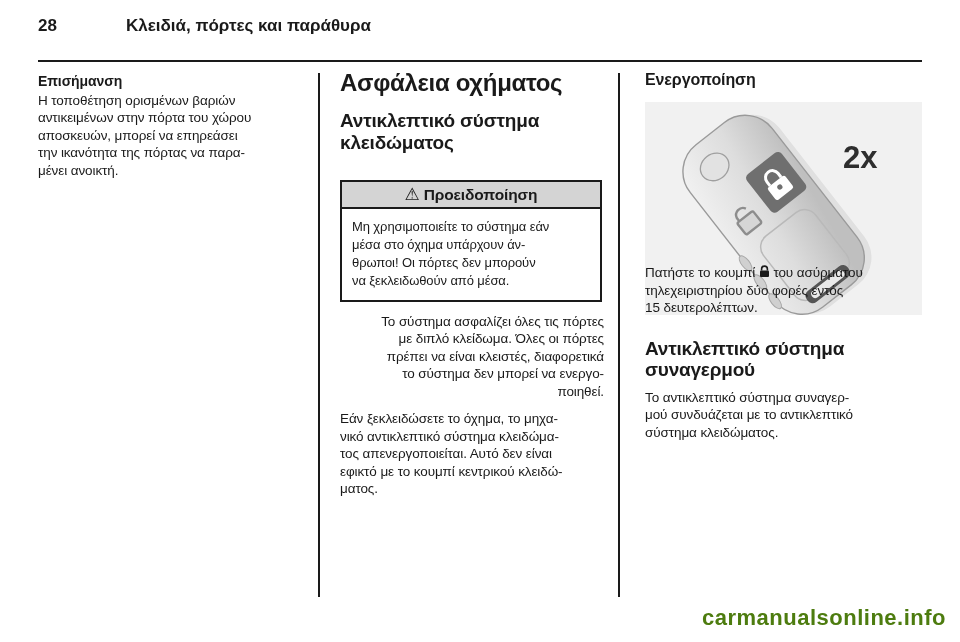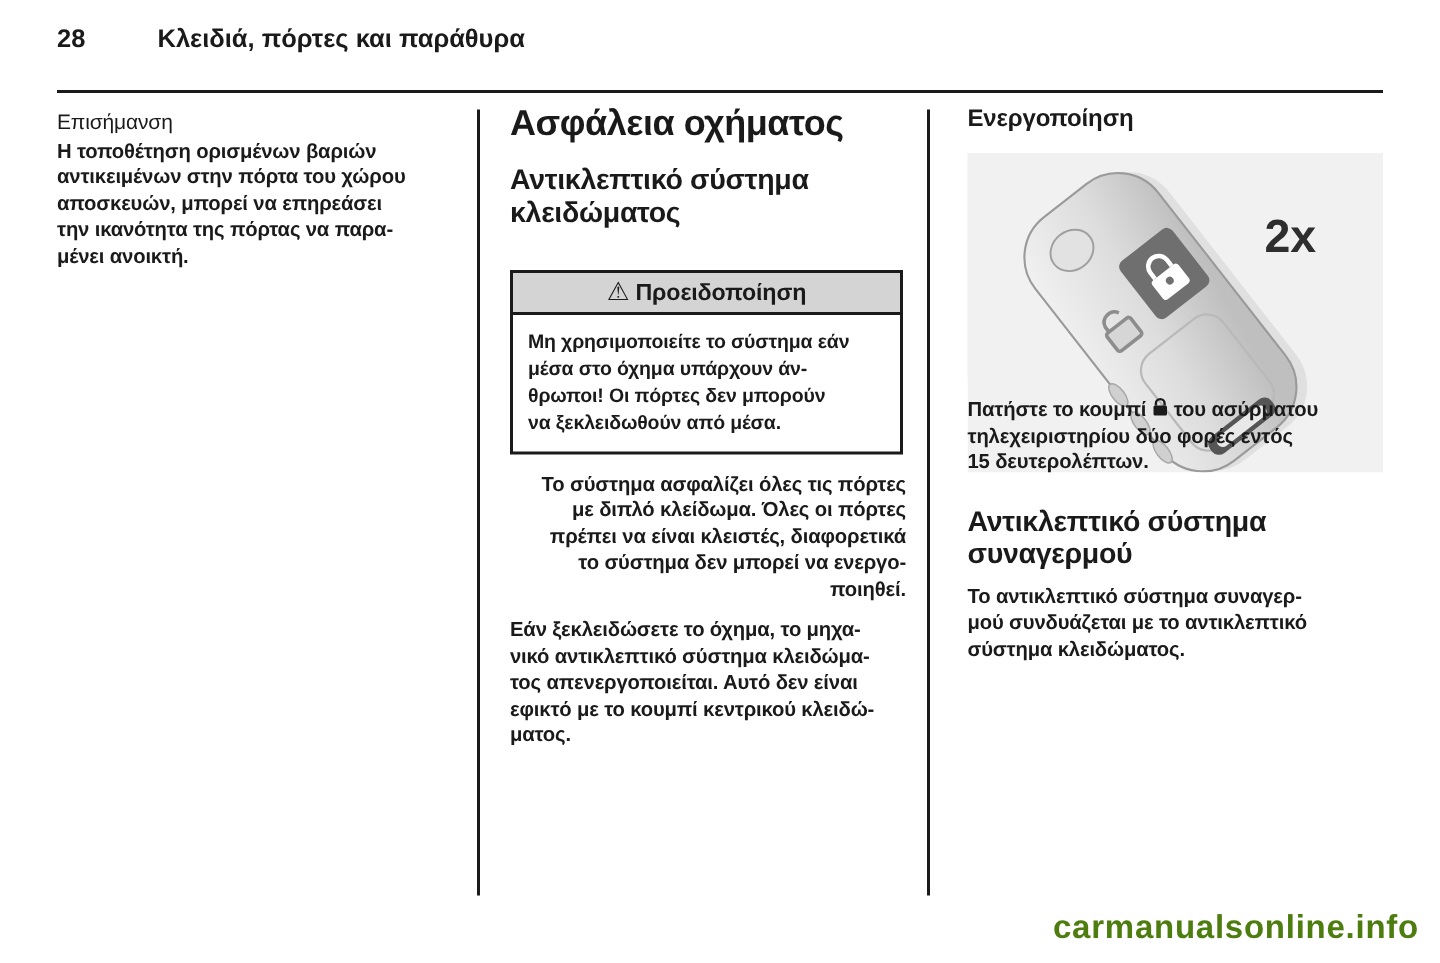--- a/index.html
+++ b/index.html
@@ -2,35 +2,35 @@
 <html lang="el"><head>
 <meta charset="utf-8">
 <style>
   html,body{margin:0;padding:0;}
   body{
     width:960px;height:642px;position:relative;background:#ffffff;
     font-family:"Liberation Sans","DejaVu Sans",sans-serif;
     color:#1a1a1a;overflow:hidden;
     -webkit-font-smoothing:antialiased;
   }
-  .pre{white-space:pre-line;font-weight:bold;}
+  .pre{white-space:pre-line;}
   
   .page-number{position:absolute;left:38px;top:16px;font-size:17px;font-weight:bold;}
-  .chapter-title{position:absolute;left:105px;top:16px;font-size:17px;font-weight:bold;}
+  .chapter-title{position:absolute;left:126px;top:16px;font-size:17px;font-weight:bold;}
   .header-rule{position:absolute;left:38px;top:60px;width:884px;height:2px;background:#1a1a1a;}
   
   .vdivider{position:absolute;top:73px;width:2px;height:524px;background:#1a1a1a;}
   .vdivider.d1{left:318px;}
   .vdivider.d2{left:618px;}
   
   .col{position:absolute;font-size:13.5px;line-height:17.5px;letter-spacing:-0.1px;}
   .col-left{left:38px;top:73px;width:264px;}
   .col-mid{left:340px;top:69px;width:264px;}
   .col-right{left:645px;top:71px;width:277px;}
-  .note-title{font-weight:normal;font-size:14px;margin:0 0 1px 0;}
+  .note-title{font-weight:bold;font-size:14px;margin:0 0 1px 0;}
   .body-par{margin:0 0 10px 0;}
   .col-mid h1{font-size:24px;line-height:27px;margin:0;font-weight:bold;letter-spacing:-0.3px;}
   .h2head{font-size:19px;line-height:21.5px;margin:14px 0 0 0;font-weight:bold;letter-spacing:-0.2px;}
   .h3head{font-size:16px;line-height:18px;margin:0;font-weight:bold;}
   
   .warning-box{margin-top:27px;border:2px solid #1a1a1a;width:258px;}
   .warning-title{background:#d4d4d4;border-bottom:2px solid #1a1a1a;text-align:center;
     font-size:15.5px;font-weight:bold;padding:4px 0 3px 0;}
   .warning-title .tri{font-weight:normal;font-size:17px;margin-right:4px;position:relative;top:0px;}
   .warning-body{padding:9px 22px 10px 10px;font-size:13px;line-height:18px;}

